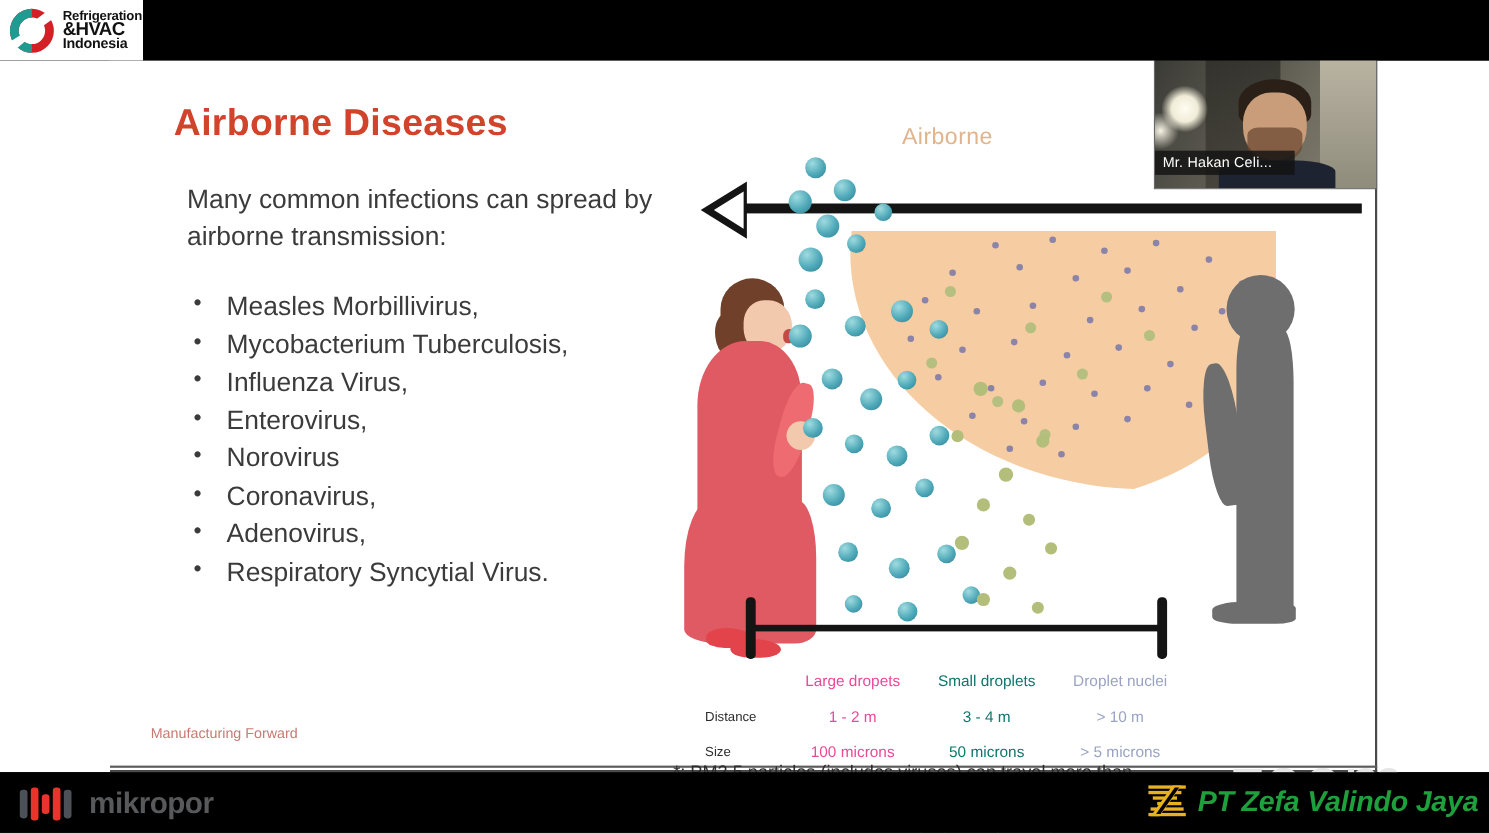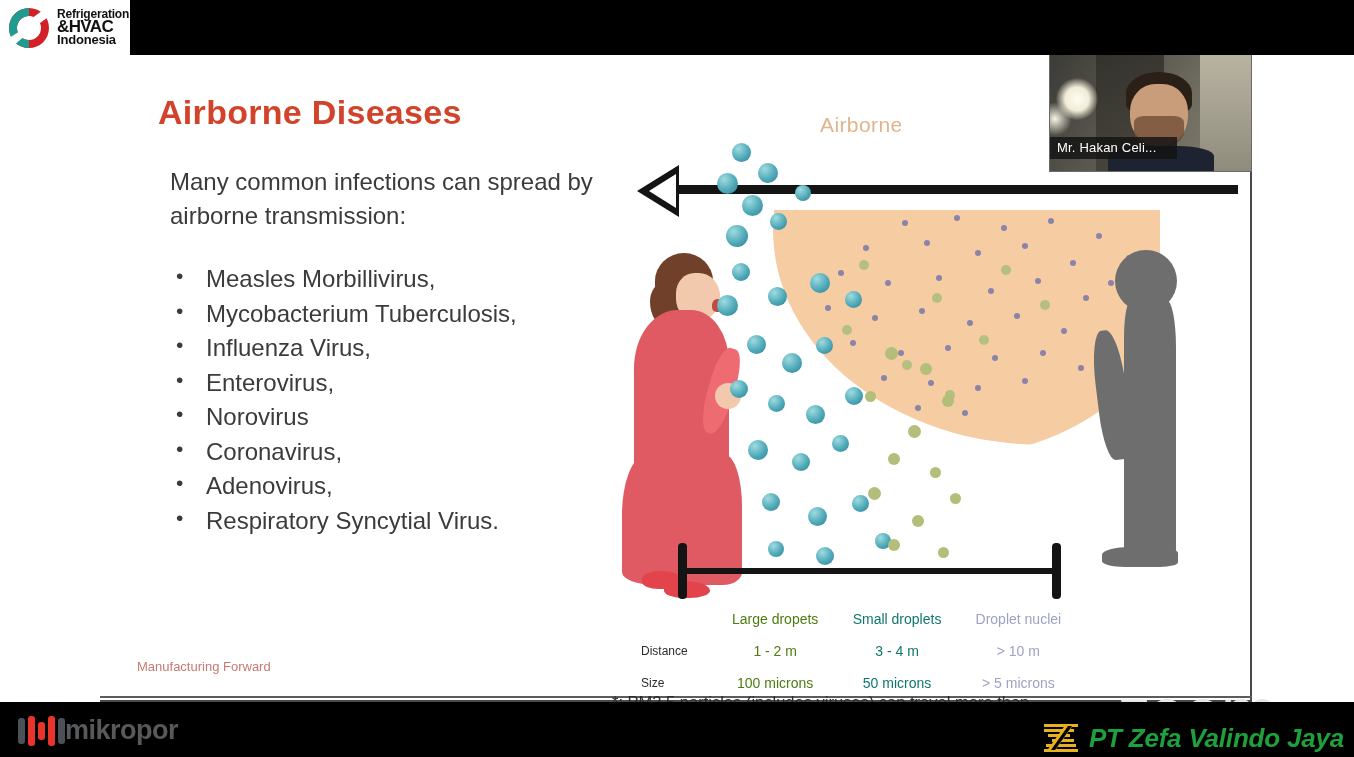--- a/index.html
+++ b/index.html
@@ -102,21 +102,21 @@
   .br-cap-l{ position:absolute; left:58px; top:448px; width:9px; height:56px;
              background:#141414; border-radius:4px; }
   .br-cap-r{ position:absolute; left:432px; top:448px; width:9px; height:56px;
              background:#141414; border-radius:4px; }
 
   
   .tbl{ position:absolute; left:-5px; top:508px; width:640px; font-size:14px; }
   .tbl table{ border-collapse:collapse; width:455px; margin-left:8px; }
   .tbl td{ padding:8px 2px; text-align:center; white-space:nowrap; }
   .tbl td.rowlab{ text-align:left; color:#2c2c2c; font-size:12px; width:92px; padding-left:18px;}
-  .c-large{ color:#4d7c0f; }
+  .c-large{ color:#ec4899; }
   .c-small{ color:#0f766e; }
   .c-nuclei{ color:#9AA3C4; }
 
   .footnote{ position:absolute; left:-8px; top:595px; width:480px; font-size:16.5px;
              color:#2b2b2b; line-height:1.46; }
 
   .watermark{ position:absolute; left:498px; top:582px; font-size:60px; color:#e6e6e6;
               letter-spacing:-1px; font-family:"DejaVu Sans", sans-serif; z-index:0; }
 
   
@@ -140,22 +140,22 @@
   .v-right{ position:absolute; left:150px; top:0; width:53px; height:119px;
             background:linear-gradient(180deg,#b9b4a2,#8f8b7b); }
   .v-name{ position:absolute; left:0px; top:83px; padding:3px 20px 4px 7px;
            background:rgba(18,18,18,.82); color:#fff; font-size:13px; letter-spacing:.2px; }
 
   
   .bottombar{ position:absolute; left:0; top:702px; width:1354px; height:55px; background:#000; z-index:6; }
   .mk{ position:absolute; left:18px; top:13px; display:flex; align-items:center; }
   .mk-bars{ display:flex; align-items:center; gap:3px; }
   .mk-bars i{ display:block; width:7px; border-radius:3px; }
-  .mk-word{ color:#58595B; font-size:27px; font-weight:bold; margin-left:0; letter-spacing:-0.5px; }
-  .zefa{ position:absolute; right:10px; top:20px; display:flex; align-items:flex-end; }
+  .mk-word{ color:#58595B; font-size:27px; font-weight:bold; margin-left:16px; letter-spacing:-0.5px; }
+  .zefa{ position:absolute; right:10px; top:10px; display:flex; align-items:flex-end; }
   .zefa-z{ width:38px; height:32px; position:relative; margin-right:9px; }
   .zefa-word{ color:#1DA13C; font-size:26px; font-weight:bold; letter-spacing:-0.2px;
               font-style:italic; }
 </style>
 </head>
 <body>
 
 <div class="topbar">
   <div class="event-logo">
     <div class="logo-mark">

